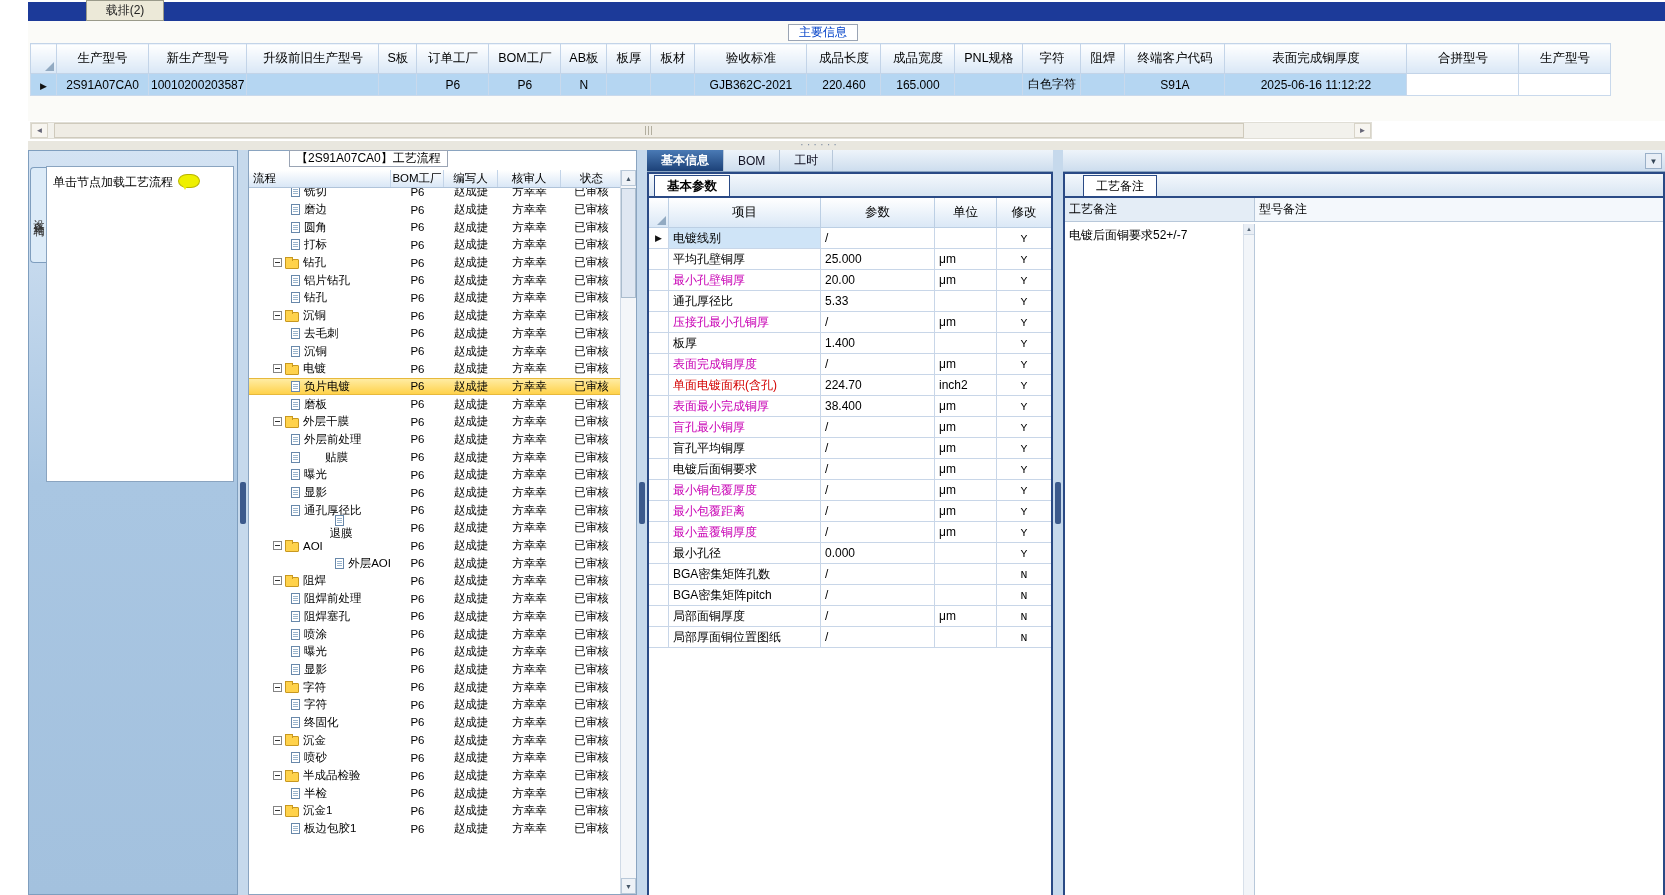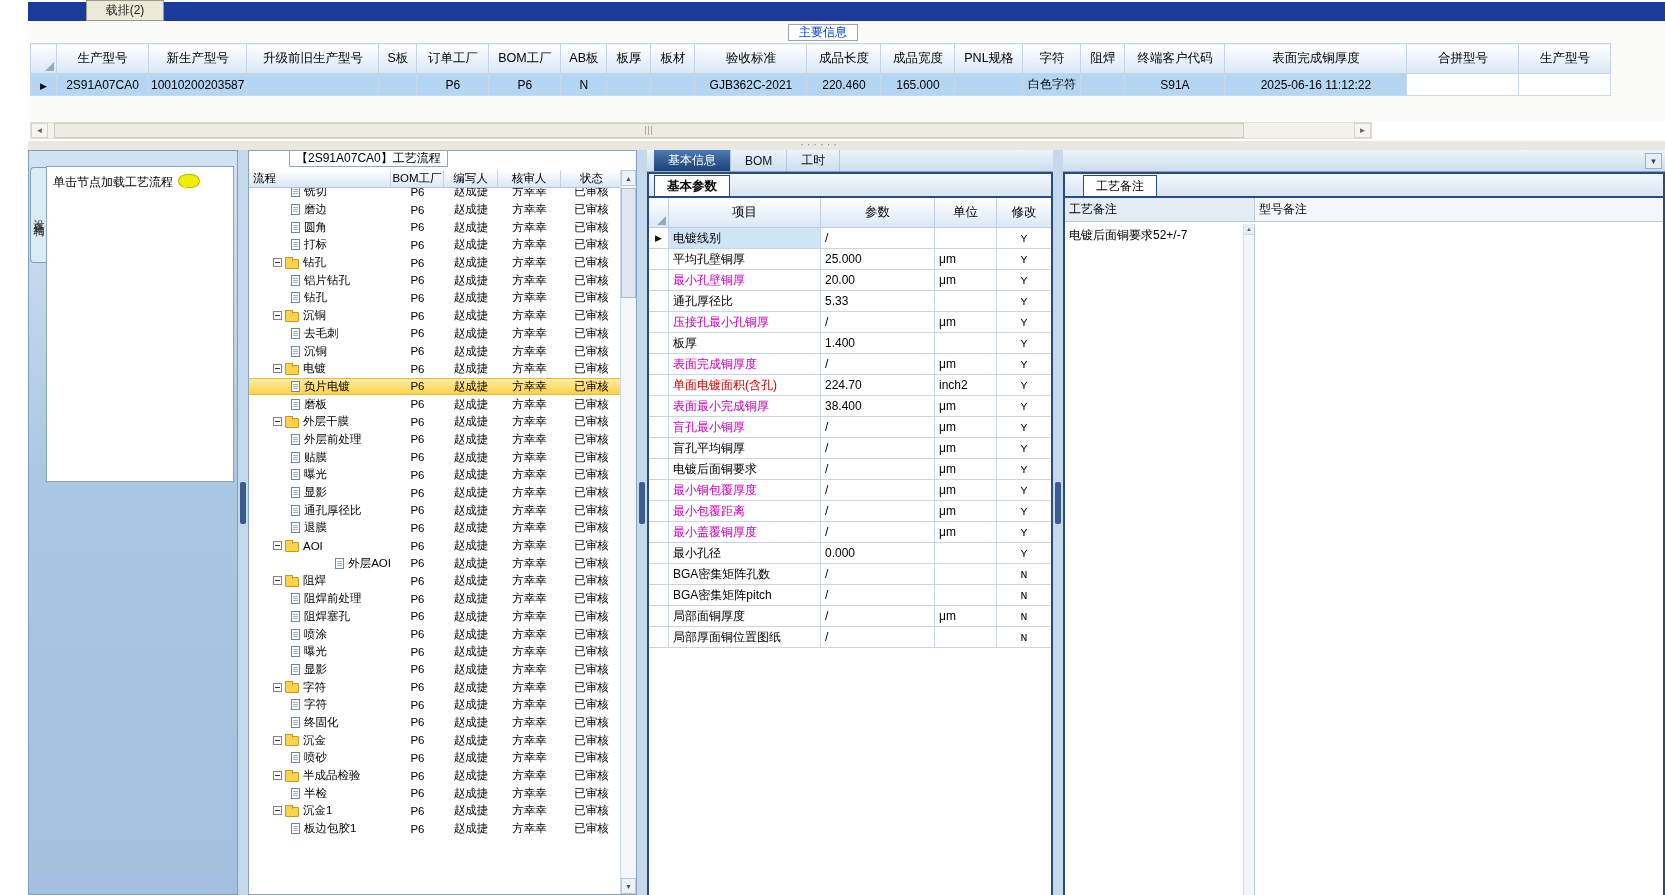--- a/index.html
+++ b/index.html
@@ -95,21 +95,21 @@
   .sb-up { top:0; }
   .sb-down { bottom:0; }
   .sb-thumb { position:absolute; left:0; top:18px; width:15px; height:110px; background:#dfe7f2; border:1px solid #aabccd; }
 
   
   .detail-tabs { position:absolute; left:647px; top:0; right:0; height:22px;
                  background:linear-gradient(#eef4fa,#cdddee); border-bottom:1px solid #8aa4c0;
                  display:flex; align-items:stretch; }
   .dtab { padding:0 14px; display:flex; align-items:center; font-size:12px; color:#112;
           border-right:1px solid #b8c8da; white-space:nowrap; }
-  .dtab.active { background:linear-gradient(#4a7ab5,#1c4178); color:#fff; font-weight:normal;margin-left:7px; }
+  .dtab.active { background:linear-gradient(#4a7ab5,#1c4178); color:#fff; font-weight:bold; }
   .dd-btn { position:absolute; right:3px; top:3px; width:17px; height:16px; background:#e8eef6;
             border:1px solid #9ab0c8; font-size:8px; color:#345; display:flex; align-items:center; justify-content:center; }
 
   
   .params-panel { position:absolute; left:647px; top:22px; width:406px; bottom:0; background:#fff;
                   border:2px solid #2a4a85; border-bottom:none; }
   .sub-tabs { height:24px; background:linear-gradient(#f4f8fc,#d8e5f2); border-bottom:2px solid #2a4a85;
               display:flex; align-items:flex-end; padding-left:5px; }
   .sub-tab { height:21px; padding:0 12px; background:#fff; border:1px solid #2a4a85; border-bottom:none;
              font-weight:bold; font-size:12.5px; display:flex; align-items:center; white-space:nowrap; }
@@ -393,21 +393,21 @@
             <div class="tcell tflow lvl2" style="width: 142px;">
               <span class="ficon"></span>
               <span class="tlabel">外层前处理</span>
             </div>
             <div class="tcell tfac" style="width: 53px;">P6</div>
             <div class="tcell tauth" style="width: 54px;">赵成捷</div>
             <div class="tcell trev" style="width: 63px;">方幸幸</div>
             <div class="tcell tstat" style="width: 61px;">已审核</div>
           </div>
           <div class="trow">
-            <div class="tcell tflow lvl2" style="width: 142px;">
+            <div class="tcell tflow lvl2" style="width: 142px; gap: 21px;">
               <span class="ficon"></span>
               <span class="tlabel">贴膜</span>
             </div>
             <div class="tcell tfac" style="width: 53px;">P6</div>
             <div class="tcell tauth" style="width: 54px;">赵成捷</div>
             <div class="tcell trev" style="width: 63px;">方幸幸</div>
             <div class="tcell tstat" style="width: 61px;">已审核</div>
           </div>
           <div class="trow">
             <div class="tcell tflow lvl2" style="width: 142px;">
@@ -433,21 +433,21 @@
             <div class="tcell tflow lvl2" style="width: 142px;">
               <span class="ficon"></span>
               <span class="tlabel">通孔厚径比</span>
             </div>
             <div class="tcell tfac" style="width: 53px;">P6</div>
             <div class="tcell tauth" style="width: 54px;">赵成捷</div>
             <div class="tcell trev" style="width: 63px;">方幸幸</div>
             <div class="tcell tstat" style="width: 61px;">已审核</div>
           </div>
           <div class="trow">
-            <div class="tcell tflow lvl2" style="width: 142px;">
+            <div class="tcell tflow lvl2" style="width: 142px; flex-direction: column;">
               <span class="ficon"></span>
               <span class="tlabel">退膜</span>
             </div>
             <div class="tcell tfac" style="width: 53px;">P6</div>
             <div class="tcell tauth" style="width: 54px;">赵成捷</div>
             <div class="tcell trev" style="width: 63px;">方幸幸</div>
             <div class="tcell tstat" style="width: 61px;">已审核</div>
           </div>
           <div class="trow">
             <div class="tcell tflow lvl1" style="width: 142px;">

